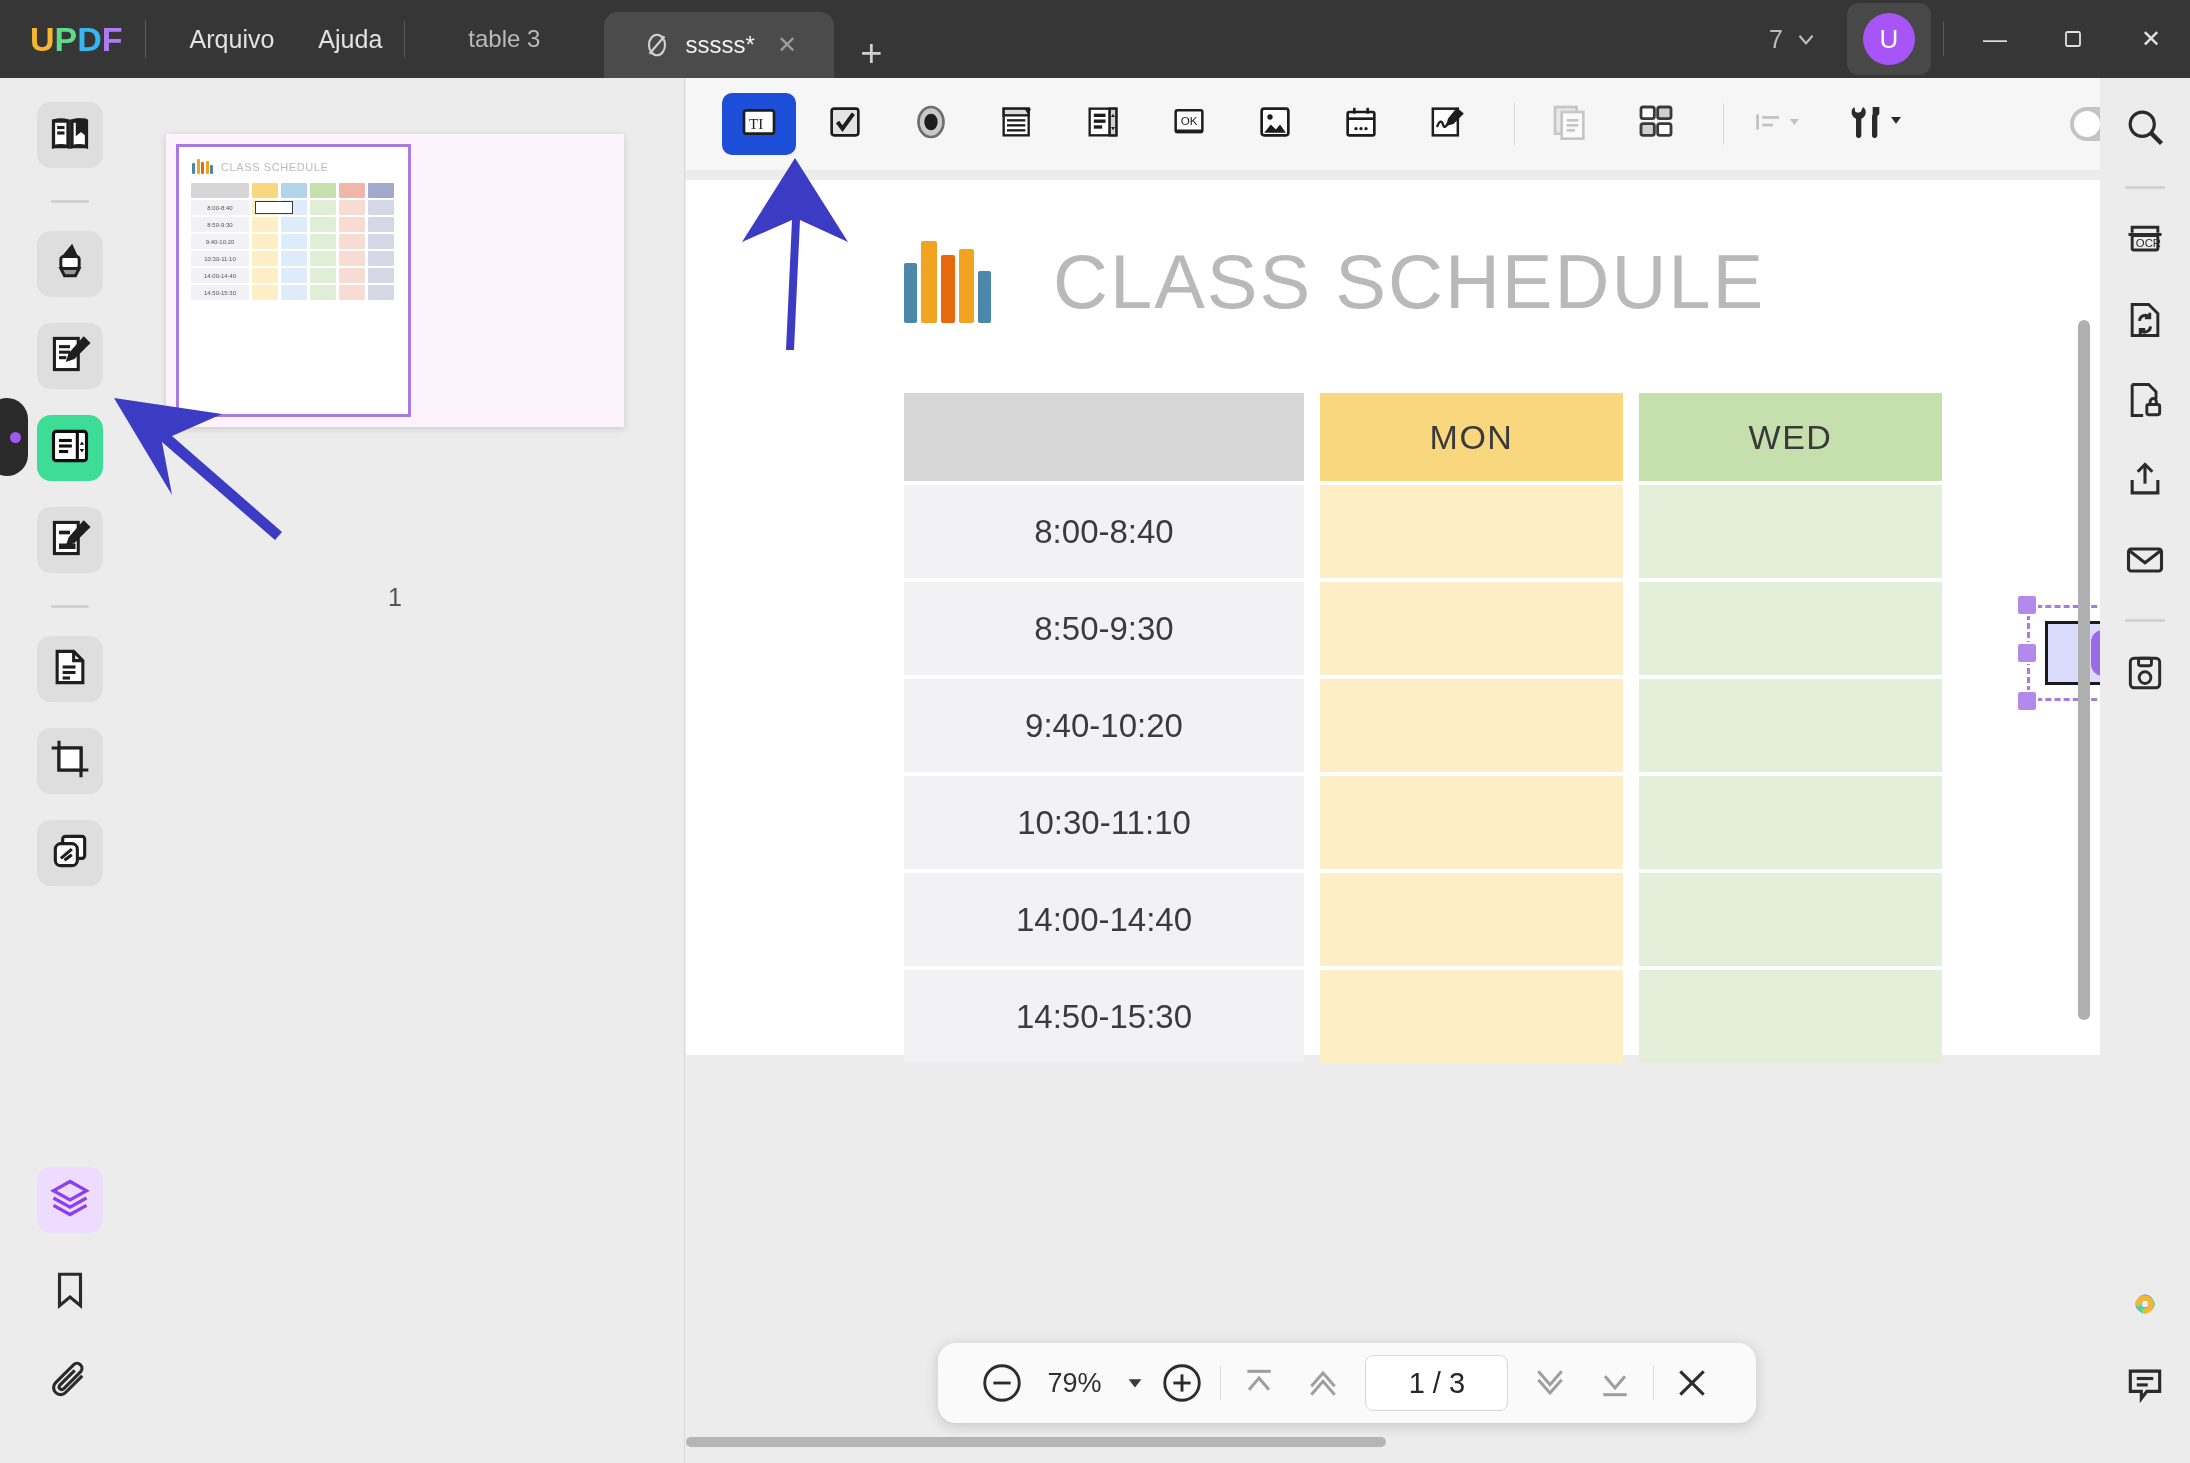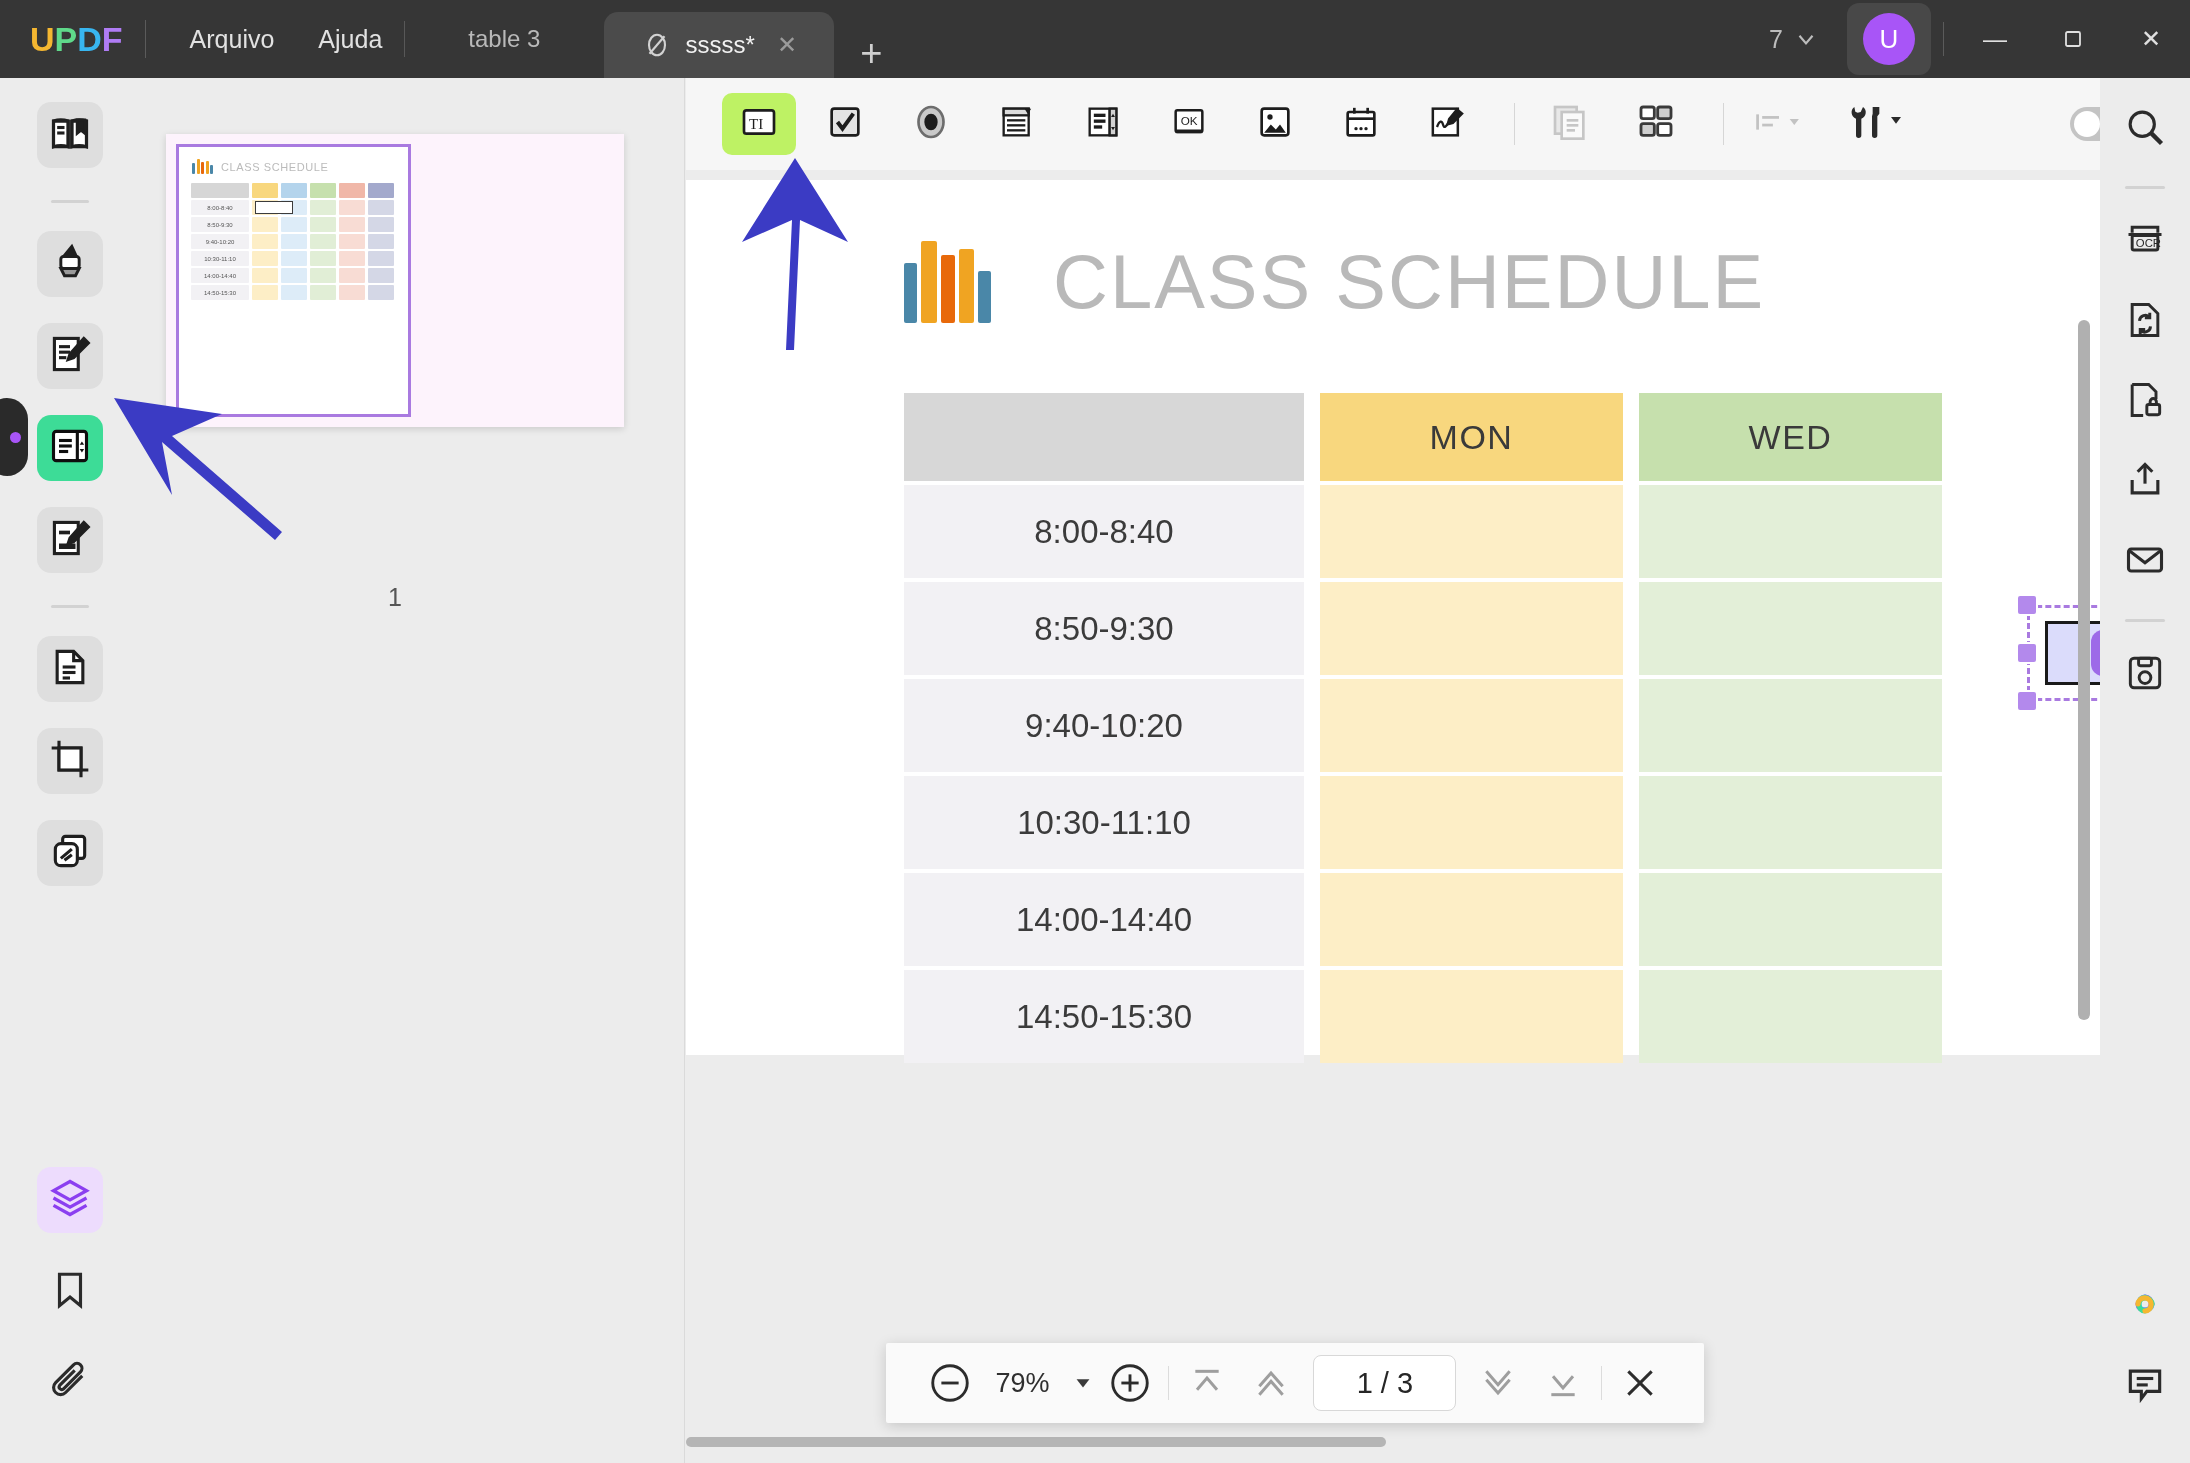--- a/index.html
+++ b/index.html
@@ -146,21 +146,21 @@
   
   .formbar {
     position: absolute; left: 686px; top: 78px; right: 0; height: 92px;
     background: #f6f6f6; display: flex; align-items: center;
     padding-left: 36px;
   }
   .tool {
     width: 74px; height: 62px; display: flex; align-items: center; justify-content: center;
     margin-right: 12px;
   }
-  .tool.sel { background:#bef264; border-radius:10px; }
+  .tool.sel { background:#1d4ed8; border-radius:10px; }
   .bar-sep { width:1px; height:42px; background:#d6d6d6; margin: 0 18px; }
   .toggle-wrap { display:flex; align-items:center; margin-left:auto; padding-right: 14px; }
   .toggle {
     width: 58px; height: 34px; border-radius: 17px; background: #c4c4c4;
     position: relative;
   }
   .toggle::after {
     content:""; position:absolute; left:4px; top:4px; width:26px; height:26px;
     border-radius:50%; background:#fff;
   }
@@ -221,22 +221,22 @@
   .hscroll {
     position:absolute; left: 686px; bottom: 16px; width: 1414px; height: 10px;
   }
   .hscroll i {
     position:absolute; left: 0; top:0; width: 700px; height: 10px;
     background:#b5b5b5; border-radius: 5px;
   }
 
   
   .zoombar {
-    position: absolute; left: 886px; top: 1343px; width: 818px; height: 80px;
-    background: #fafafa; border-radius: 2px;
+    position: absolute; left: 938px; top: 1343px; width: 818px; height: 80px;
+    background: #fafafa; border-radius: 18px;
     box-shadow: 0 3px 14px rgba(0,0,0,.16);
     display:flex; align-items:center; padding: 0 40px;
   }
   .zb-ico { width: 50px; height: 50px; display:flex; align-items:center; justify-content:center; }
   .zoom-val { font-size: 27px; color:#2f2f2f; width: 100px; text-align:center; }
   .caret { width: 26px; display:flex; justify-content:center; }
   .zb-sep { width:1px; height:34px; background:#dcdcdc; margin:0 14px; }
   .pagebox {
     width: 148px; height: 56px; border:1px solid #d8d8d8; border-radius:8px;
     display:flex; align-items:center; justify-content:center;

